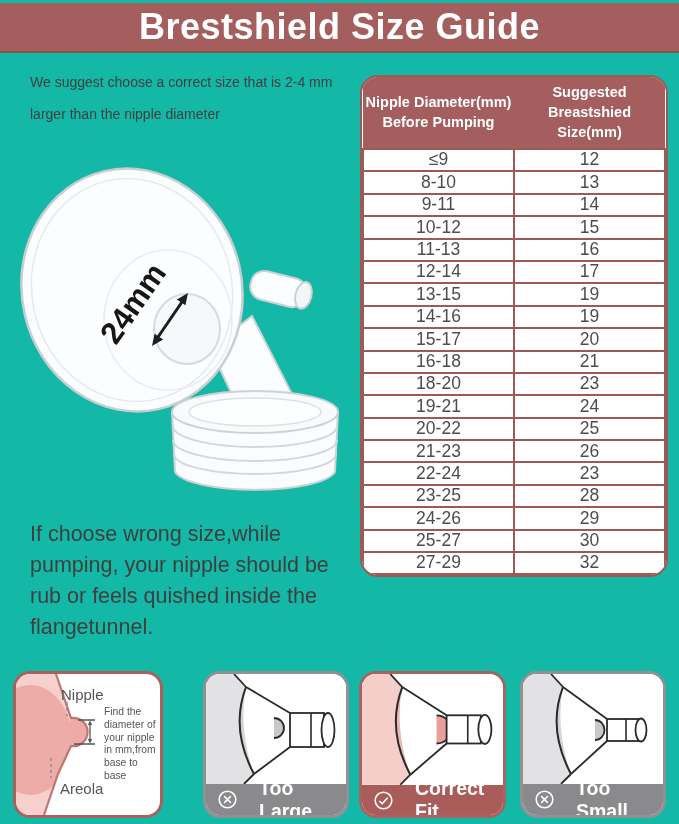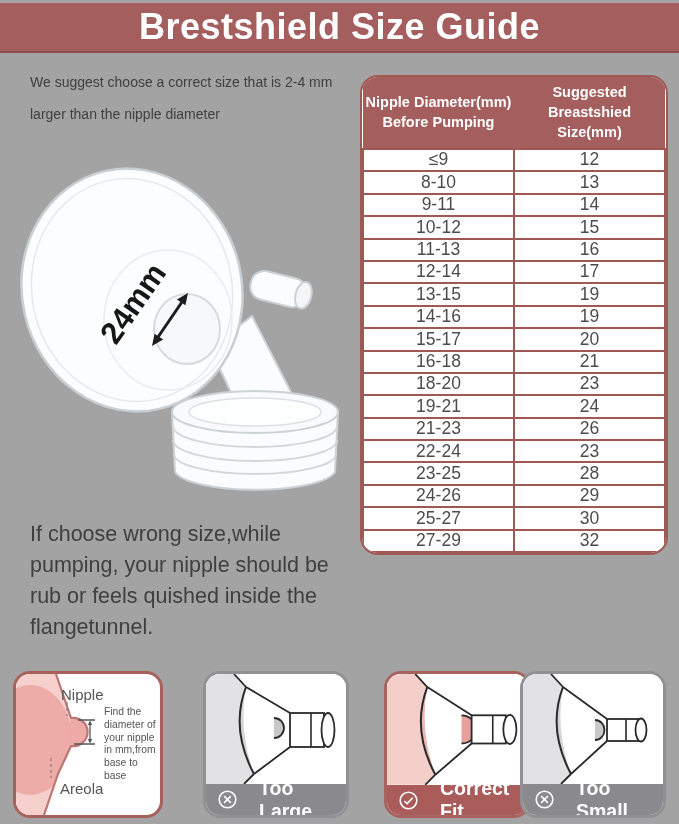--- a/index.html
+++ b/index.html
@@ -1,18 +1,18 @@
 <!DOCTYPE html>
 <html><head>
 <meta charset="utf-8">
 <style>
   * { margin:0; padding:0; box-sizing:border-box; }
   html,body { background:#ffffff; }
   body { font-family:"Liberation Sans","DejaVu Sans",sans-serif; }
-  .page { position:relative; width:679px; height:824px; background:#a3a3a3; overflow:hidden; }
+  .page { position:relative; width:679px; height:824px; background:#14b8a6; overflow:hidden; }
 
   
   .banner { position:absolute; top:3px; left:0; width:679px; height:50px;
             background:#a45e5d; border-bottom:2px solid #8d504d;
             display:flex; align-items:center; justify-content:center; }
   .banner h1 { color:#ffffff; font-size:36px; font-weight:800; letter-spacing:.5px; }
 
   
   .intro-text { position:absolute; left:30px; top:66px; width:332px;
                 font-size:14px; line-height:32px; color:#3f3f3f; }
@@ -30,21 +30,21 @@
                          line-height:1.38; padding:5px 2px 6px; width:50%; }
   .size-table tbody td { border:2px solid #9f5955; text-align:center; color:#4c4c4c;
                          font-size:17.5px; height:22.4px; line-height:1; padding:0; }
 
   
   .card { position:absolute; top:671px; height:147px; border-radius:17px; overflow:hidden;
           background:#fff; }
   .card-anatomy { left:13px; width:150px; border:3px solid #a9615d; }
   .card-fit { display:flex; flex-direction:column; }
   .card-too-large { left:203px; width:146px; border:3px solid #919195; }
-  .card-correct   { left:359px; width:147px; border:3px solid #a66360;margin-left:25px; }
+  .card-correct   { left:359px; width:147px; border:3px solid #a66360; }
   .card-too-small { left:520px; width:146px; border:3px solid #919195; }
   .fit-art { flex:1 1 auto; background:#fff; }
   .fit-art svg { display:block; width:100%; height:100%; }
   .fit-bar { height:31px; display:flex; align-items:center; gap:21px; padding-left:11px;
              color:#fff; font-size:19.5px; font-weight:700; }
   .fit-bar.gray { background:#8a8a8c; }
   .fit-bar.rose { background:#a95c5a; }
   .fit-bar svg { width:21px; height:21px; flex:0 0 auto; }
 
   
@@ -156,20 +156,24 @@
             <td>16-18</td>
             <td>21</td>
           </tr>
           <tr>
             <td>18-20</td>
             <td>23</td>
           </tr>
           <tr>
             <td>19-21</td>
             <td>24</td>
+          </tr>
+          <tr>
+            <td>20-22</td>
+            <td>25</td>
           </tr>
           <tr>
             <td>21-23</td>
             <td>26</td>
           </tr>
           <tr>
             <td>22-24</td>
             <td>23</td>
           </tr>
           <tr>

